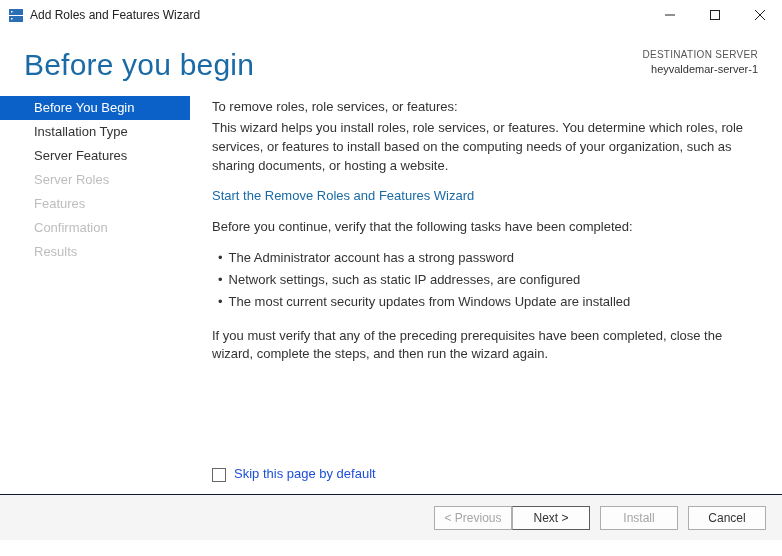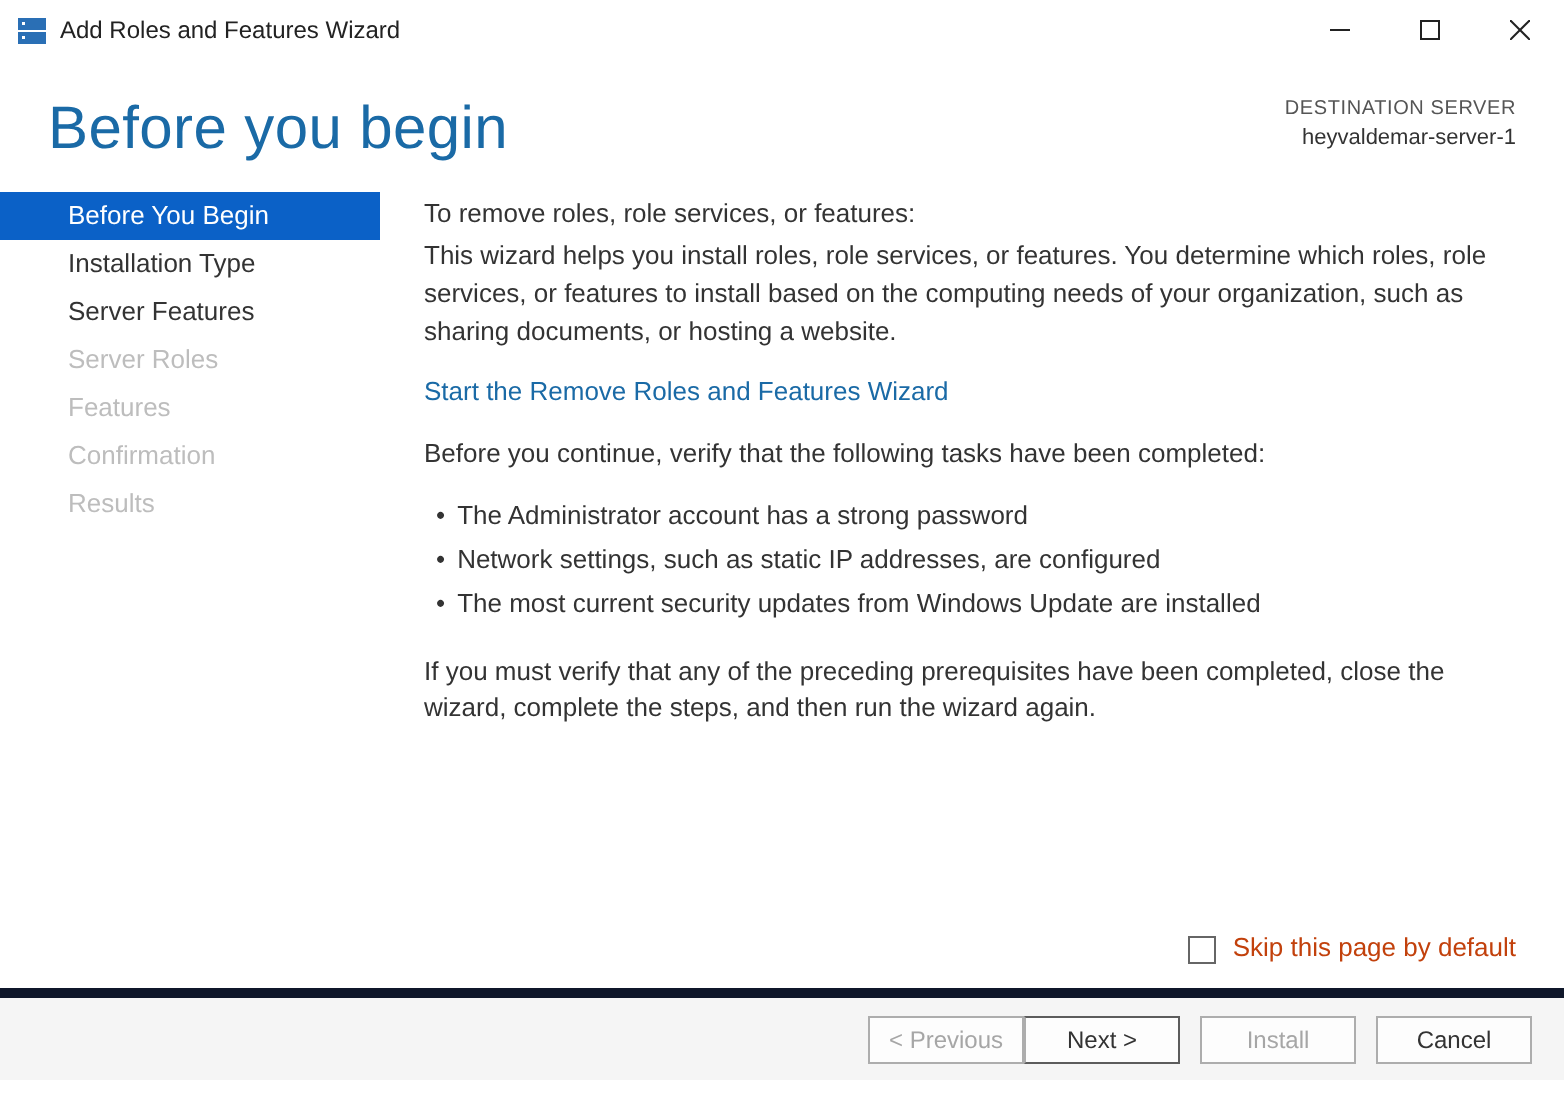--- a/index.html
+++ b/index.html
@@ -18,23 +18,23 @@
   .sidebar { width: 190px; flex-shrink: 0; padding-top: 0; }
   .sidebar .item { height: 24px; line-height: 24px; padding-left: 34px; font-size: 13px; cursor: pointer; color: #333; }
   .sidebar .item.disabled { color: #bdbdbd; cursor: default; }
   .sidebar .item.selected { background: #0b61c7; color: #fff; padding-left: 34px; position: relative; }
   .content { flex: 1; padding: 2px 24px 0 22px; font-size: 13px; line-height: 1.45; color: #333; display: flex; flex-direction: column; }
   .content p { margin-bottom: 12px; }
   .content .link { color: #1a6aa6; cursor: pointer; }
   .content ul { list-style: none; margin-left: 6px; margin-bottom: 12px; }
   .content ul li::before { content: "•"; margin-right: 6px; color: #333; }
   .content ul li { margin-bottom: 3px; }
-  .skip-row { margin-top: auto; padding: 8px 0 10px 0; display: flex; align-items: center; gap: 8px; font-size: 13px; color: #c2410c; justify-content: flex-end; }
+  .skip-row { margin-top: auto; padding: 8px 0 10px 0; display: flex; align-items: center; gap: 8px; font-size: 13px; color: #1d4ed8; }
   .skip-row .cb { width: 14px; height: 14px; border: 1px solid #666; background: #fff; }
-  .footer { height: 46px; border-top: 5px solid #0f172a; background: #f5f5f5; display: flex; align-items: center; justify-content: flex-end; padding: 0 16px; gap: 10px; text-align: right; }
+  .footer { height: 46px; border-top: 1px solid #0f172a; background: #f5f5f5; display: flex; align-items: center; justify-content: flex-end; padding: 0 16px; gap: 10px; text-align: right; }
   .footer .btn { min-width: 78px; height: 24px; border: 1px solid #adadad; background: #fdfdfd; font-size: 12px; color: #333; display: flex; align-items: center; justify-content: center; cursor: pointer; }
   .footer .btn.disabled { color: #a6a6a6; background: #fdfdfd; cursor: default; }
   .footer .btn.default { border: 1px solid #5c5c5c; }
   .btn-pair { display: flex; gap: 0; }
   .btn-pair .btn + .btn { border-left: 0.5px solid #adadad; }
 </style>
 </head>
 <body>
 
 <div class="titlebar">

